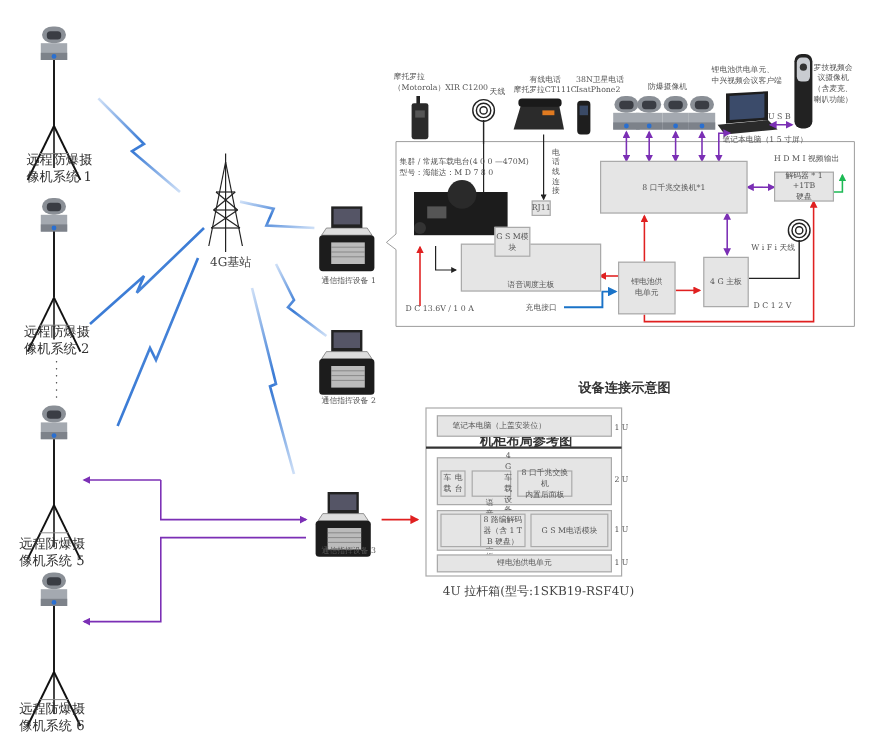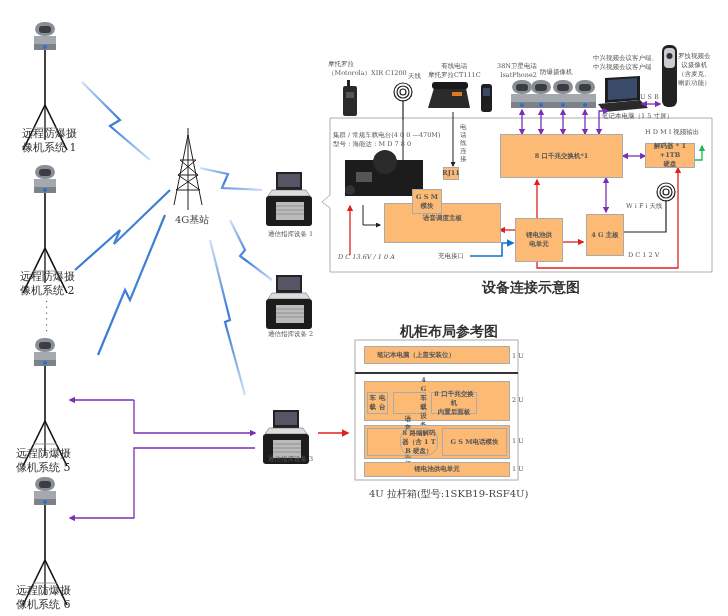--- a/index.html
+++ b/index.html
@@ -1,21 +1,21 @@
 <!DOCTYPE html>
 <html><head>
 <meta charset="utf-8">
 <style>
   html,body{margin:0;padding:0;background:#fff;}
   body{width:728px;height:616px;position:relative;overflow:hidden;font-family:"DejaVu Serif","Liberation Serif",serif;color:#333;}
   .lbl{position:absolute;font-size:9px;line-height:11px;color:#444;white-space:nowrap;}
   .sm{font-size:6.5px;line-height:9px;color:#555;}
   .cam-label{font-size:11px;line-height:14px;color:#333;text-align:left;}
-  .box{position:absolute;border:1px solid #aaa;background:#fdba74;box-sizing:border-box;font-size:6.5px;color:#555;display:flex;align-items:center;justify-content:center;text-align:center;line-height:9px;font-weight:bold;}
-  .title{position:absolute;font-family:"DejaVu Sans","Liberation Sans",sans-serif;font-weight:bold;font-size:14px;color:#333;}
+  .box{position:absolute;border:1px solid #aaa;background:#e5e5e5;box-sizing:border-box;font-size:6.5px;color:#555;display:flex;align-items:center;justify-content:center;text-align:center;line-height:9px;}
+  .title{position:absolute;font-family:"DejaVu Sans","Liberation Sans",sans-serif;font-weight:bold;font-size:11px;color:#333;margin-top:37px;}
   svg{position:absolute;left:0;top:0;}
 </style>
 </head>
 <body>
 
 <svg width="728" height="616" viewBox="0 0 728 616">
   <defs>
     <linearGradient id="bolt" x1="0" y1="0" x2="1" y2="1">
       <stop offset="0" stop-color="#cfe0f7"></stop>
       <stop offset="0.5" stop-color="#3a7bd5"></stop>
@@ -237,27 +237,27 @@
 
 <div class="lbl sm" style="left:328px;top:60px;">
     <div>摩托罗拉</div>
     <div>（Motorola）XIR C1200</div>
   </div>
 <div class="lbl sm" style="left:408px;top:72px;">天线</div>
 <div class="lbl sm" style="left:428px;top:62px;text-align:center;">
     <div>有线电话</div>
     <div>摩托罗拉CT111C</div>
   </div>
-<div class="lbl sm" style="left:497px;top:62px;text-align:right;">
+<div class="lbl sm" style="left:480px;top:62px;text-align:left;">
     <div>38N卫星电话</div>
     <div>IsatPhone2</div>
   </div>
 <div class="lbl sm" style="left:540px;top:68px;">防爆摄像机</div>
 <div class="lbl sm" style="left:593px;top:54px;">
-    <div>中兴视频会议客户端、</div>
+    <div>锂电池供电单元、</div>
     <div>中兴视频会议客户端</div>
   </div>
 <div class="lbl sm" style="left:678px;top:52px;text-align:center;">
     <div>罗技视频会</div>
     <div>议摄像机</div>
     <div>（含麦克、</div>
     <div>喇叭功能）</div>
   </div>
 <div class="lbl sm" style="left:640px;top:93px;">U S B</div>
 <div class="lbl sm" style="left:602px;top:112px;">笔记本电脑（1 5 寸屏）</div>
@@ -273,34 +273,34 @@
     <span>GSM电话</span>
   </div>
 <div class="box" style="left:443px;top:167px;width:16px;height:13px;">RJ11</div>
 
 <div class="box" style="left:500px;top:134px;width:123px;height:44px;">8 口千兆交换机*1</div>
 <div class="box" style="left:645px;top:143px;width:50px;height:25px;flex-direction:column;">
     <div>解码器 * 1 +1TB</div>
     <div>硬盘</div>
   </div>
 
-<div class="box" style="left:384px;top:203px;width:117px;height:40px;align-items:flex-end;padding-bottom:19px;">
+<div class="box" style="left:384px;top:203px;width:117px;height:40px;align-items:flex-end;padding-bottom:0;">
     <span>语音调度主板</span>
   </div>
 <div class="box" style="left:412px;top:189px;width:30px;height:25px;">G S M模块</div>
 
 <div class="box" style="left:515px;top:218px;width:48px;height:44px;flex-direction:column;">
     <div>锂电池供</div>
     <div>电单元</div>
   </div>
 <div class="box" style="left:586px;top:214px;width:38px;height:42px;">4 G 主板</div>
 
 <div class="lbl sm" style="left:626px;top:202px;">W i F i 天线</div>
 <div class="lbl sm" style="left:628px;top:251px;">D C 1 2 V</div>
-<div class="lbl sm" style="left:338px;top:253px;font-style:italic;">D C 13.6V / 1 0 A</div>
+<div class="lbl sm" style="left:338px;top:253px;">D C 13.6V / 1 0 A</div>
 <div class="lbl sm" style="left:438px;top:252px;">充电接口</div>
 
 <div class="title" style="left:482px;top:279px;">设备连接示意图</div>
 
 <div class="title" style="left:400px;top:323px;">机柜布局参考图</div>
 <div class="box" style="left:364px;top:346px;width:146px;height:18px;justify-content:flex-start;padding-left:12px;">笔记本电脑（上盖安装位）</div>
 <div class="lbl sm" style="left:512px;top:352px;">1 U</div>
 
 <div class="box" style="left:364px;top:381px;width:146px;height:40px;"></div>
 <div class="box" style="left:367px;top:392px;width:21px;height:22px;flex-direction:row;">
@@ -315,21 +315,21 @@
     <div>8 口千兆交换机</div>
     <div>内置后面板</div>
   </div>
 <div class="lbl sm" style="left:512px;top:396px;">2 U</div>
 
 <div class="box" style="left:364px;top:425px;width:146px;height:34px;"></div>
 <div class="box" style="left:367px;top:428px;width:30px;height:28px;flex-direction:column;padding-left:40px;">
     <div>语音调</div>
     <div>度主板</div>
   </div>
-<div class="box" style="left:400px;top:428px;width:38px;height:28px;flex-direction:column;border-radius:12px;">
+<div class="box" style="left:400px;top:428px;width:38px;height:28px;flex-direction:column;">
     <div>8 路编解码</div>
     <div>器（含 1 T</div>
     <div>B 硬盘）</div>
   </div>
 <div class="box" style="left:442px;top:428px;width:65px;height:28px;">G S M电话模块</div>
 <div class="lbl sm" style="left:512px;top:437px;">1 U</div>
 
 <div class="box" style="left:364px;top:462px;width:146px;height:15px;">锂电池供电单元</div>
 <div class="lbl sm" style="left:512px;top:465px;">1 U</div>
 

